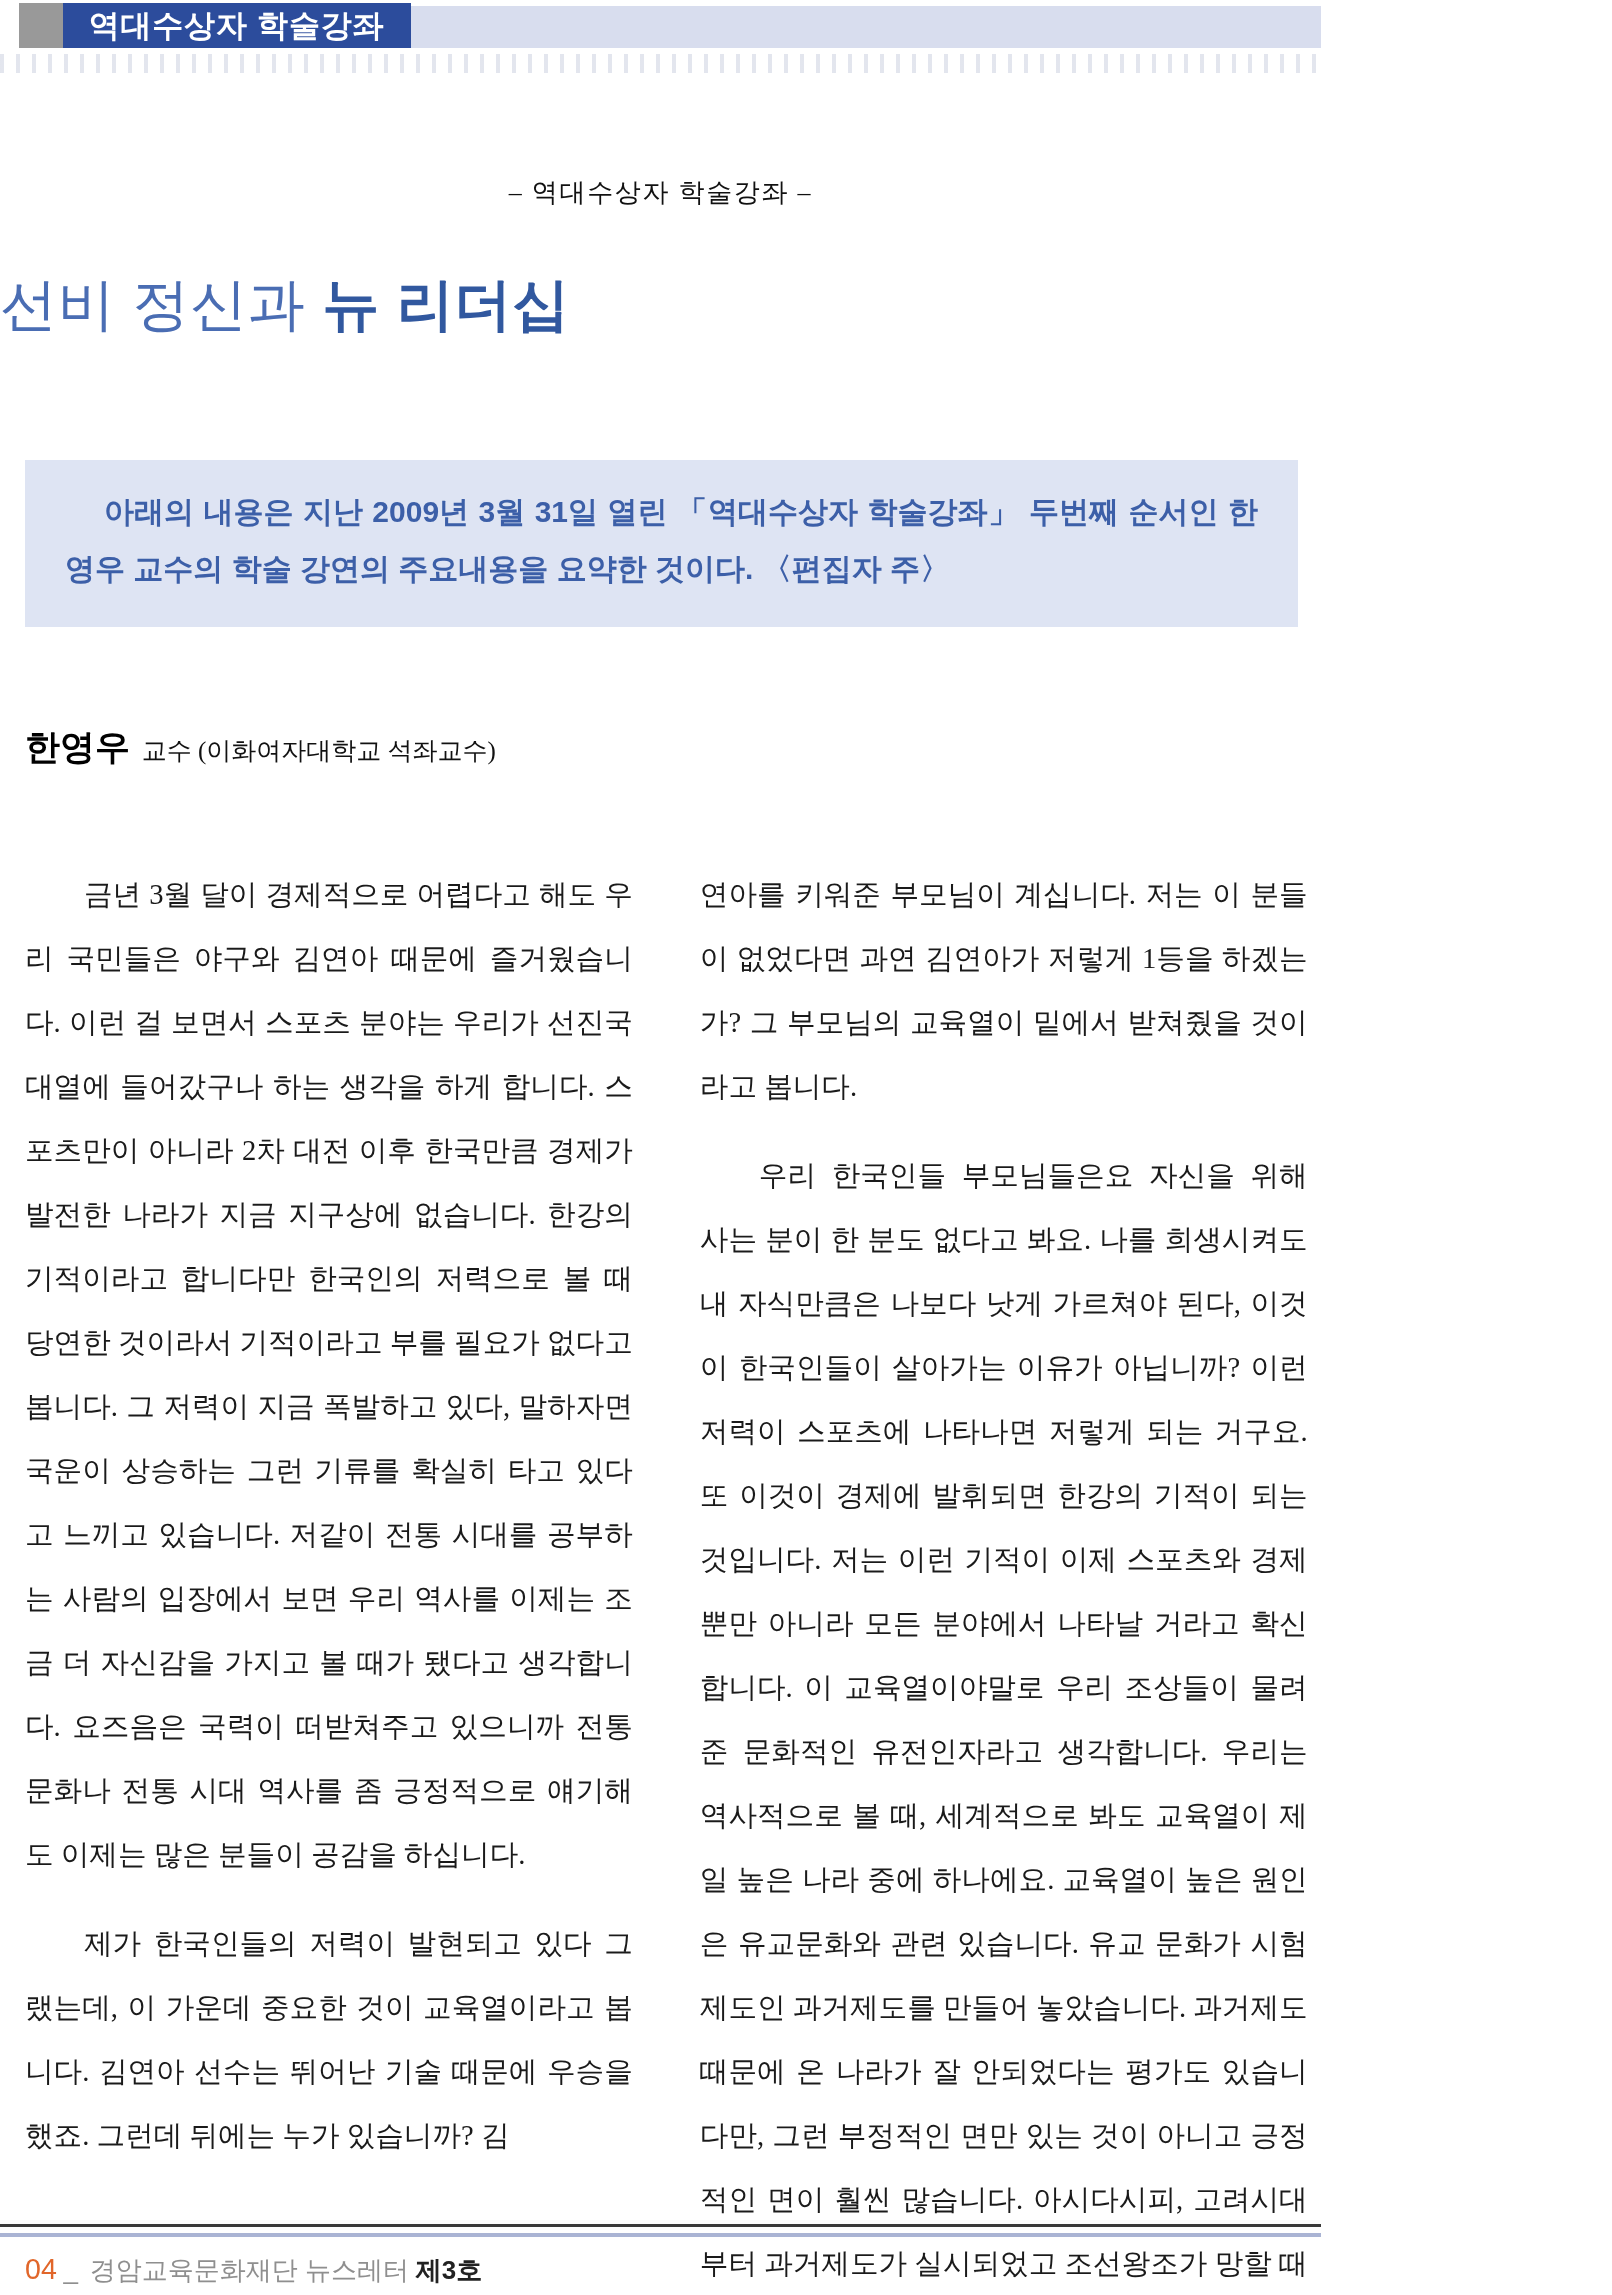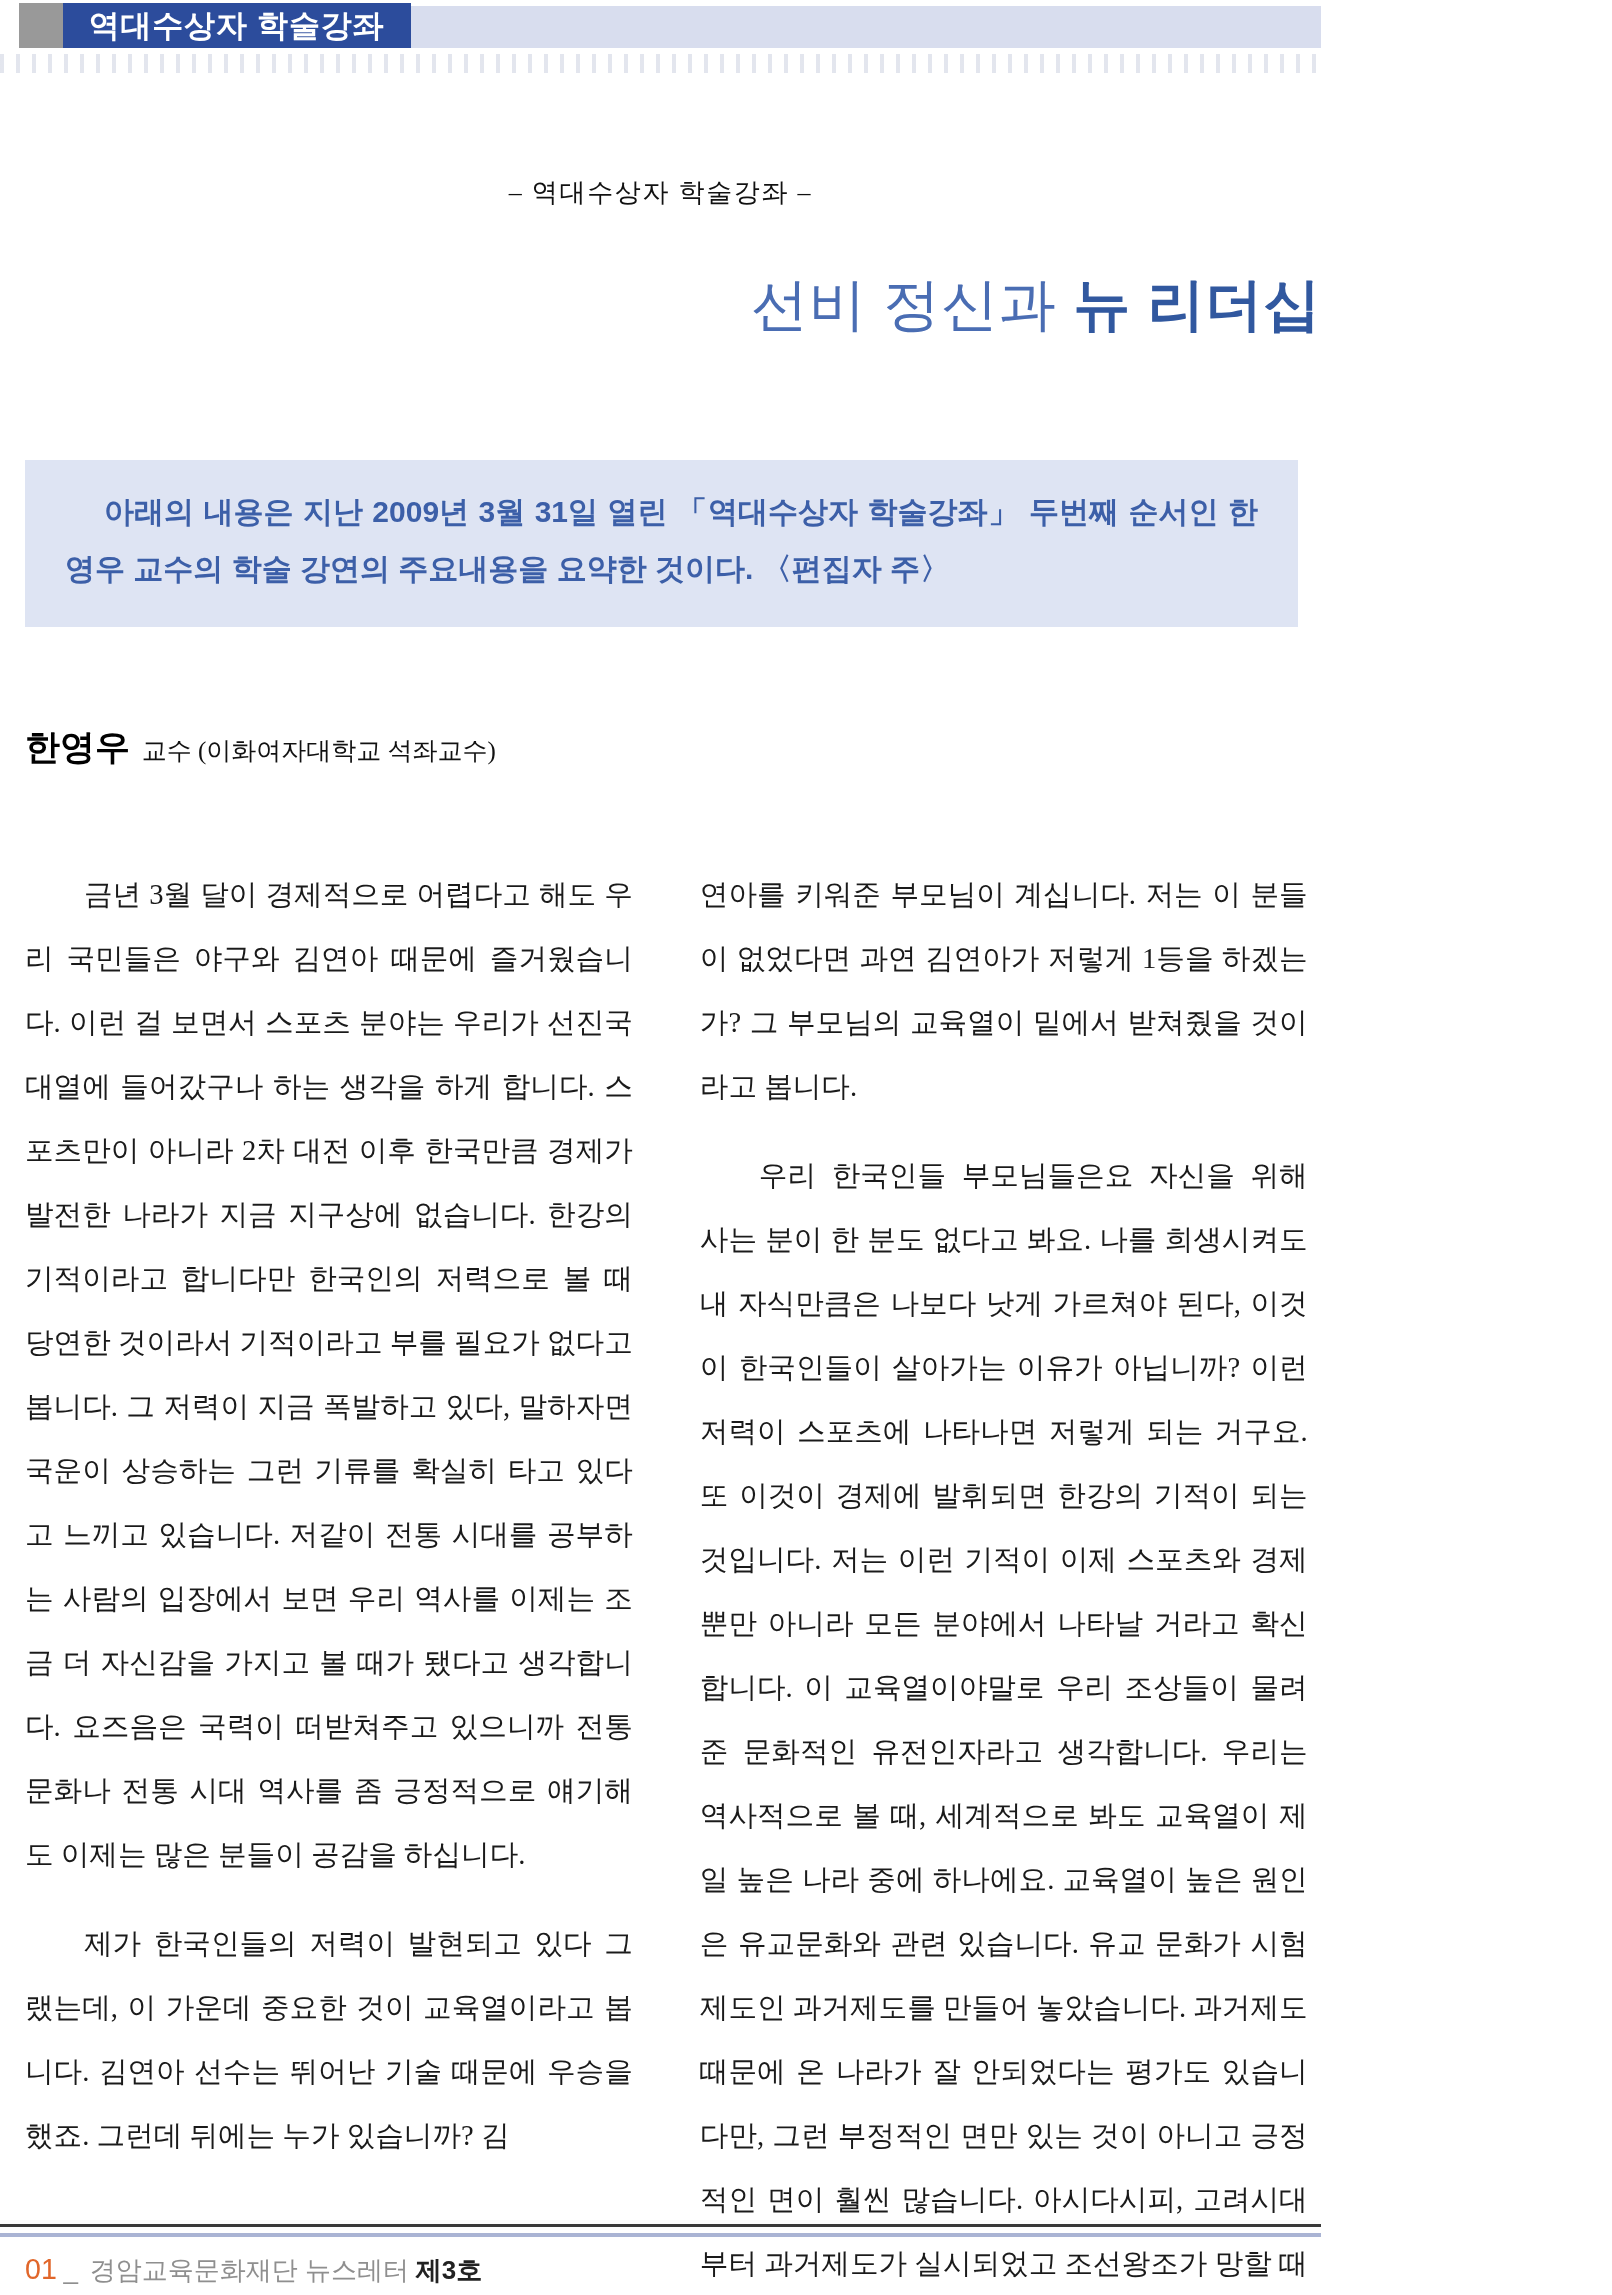--- a/index.html
+++ b/index.html
@@ -58,21 +58,21 @@
     top: 175px; left: 0; right: 0;
     text-align: center;
     font-family: "Liberation Serif", serif;
     font-size: 26px;
     color: #111111;
     letter-spacing: 1.7px;
   }
   .main-title {
     position: absolute;
     top: 267px; left: 0; right: 0;
-    text-align: right;
+    text-align: left;
     font-family: "Liberation Sans", sans-serif;
     font-size: 57px;
     letter-spacing: 0.8px;
   }
   .main-title .t-regular { color: #4a6db3; font-weight: 300; }
   .main-title .t-bold    { color: #31589f; font-weight: bold; }
 
   
   .intro-box {
     position: absolute;
@@ -176,17 +176,17 @@
     </div>
     <div class="col">
       <p class="no-indent">연아를 키워준 부모님이 계십니다. 저는 이 분들이 없었다면 과연 김연아가 저렇게 1등을 하겠는가? 그 부모님의 교육열이 밑에서 받쳐줬을 것이라고 봅니다.</p>
       <p>우리 한국인들 부모님들은요 자신을 위해 사는 분이 한 분도 없다고 봐요. 나를 희생시켜도 내 자식만큼은 나보다 낫게 가르쳐야 된다, 이것이 한국인들이 살아가는 이유가 아닙니까? 이런 저력이 스포츠에 나타나면 저렇게 되는 거구요. 또 이것이 경제에 발휘되면 한강의 기적이 되는 것입니다. 저는 이런 기적이 이제 스포츠와 경제뿐만 아니라 모든 분야에서 나타날 거라고 확신합니다. 이 교육열이야말로 우리 조상들이 물려준 문화적인 유전인자라고 생각합니다. 우리는 역사적으로 볼 때, 세계적으로 봐도 교육열이 제일 높은 나라 중에 하나에요. 교육열이 높은 원인은 유교문화와 관련 있습니다. 유교 문화가 시험제도인 과거제도를 만들어 놓았습니다. 과거제도 때문에 온 나라가 잘 안되었다는 평가도 있습니다만, 그런 부정적인 면만 있는 것이 아니고 긍정적인 면이 훨씬 많습니다. 아시다시피, 고려시대부터 과거제도가 실시되었고 조선왕조가 망할 때까지 약 천 년 간 과거제도가 실시되었습니다. 출세하려면 공부해야 된다는 인생철학이 한국인들의 머리에, 골수에 박혔습니다. 억울하면 출세하고, 출세하려면 공부해야 된다는 교육열이 머리에 박혀서 이것이 문화유전인자로 핏속에 흐르고 있는 것입니다. 그렇기 때문에 대한민국 국민만이 아니라 외국에 나가서 살고 계시는 우리 동포들도 똑같이 교육열이 높은 것입니다.</p>
     </div>
   </div>
 
   <div class="footer-rule-dark"></div>
   <div class="footer-rule-blue"></div>
   <div class="footer-text">
-    <span class="footer-page">01</span><span class="footer-sep">_</span><span>경암교육문화재단 뉴스레터</span><span class="footer-issue">제3호</span>
+    <span class="footer-page">04</span><span class="footer-sep">_</span><span>경암교육문화재단 뉴스레터</span><span class="footer-issue">제3호</span>
   </div>
 
 </div>
 
 
 </body></html>

